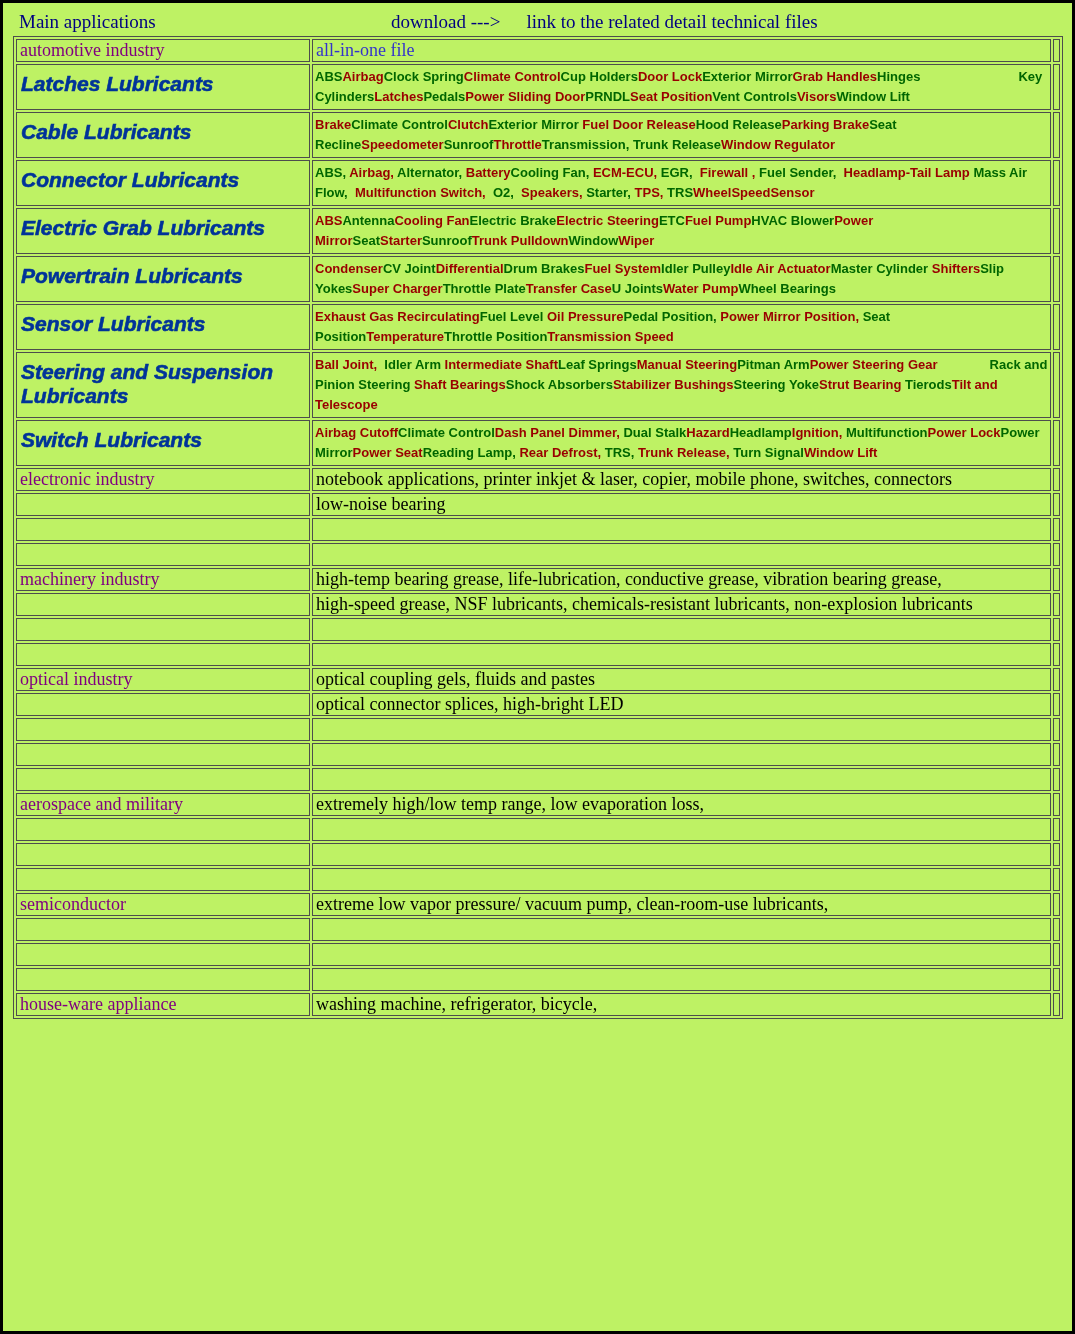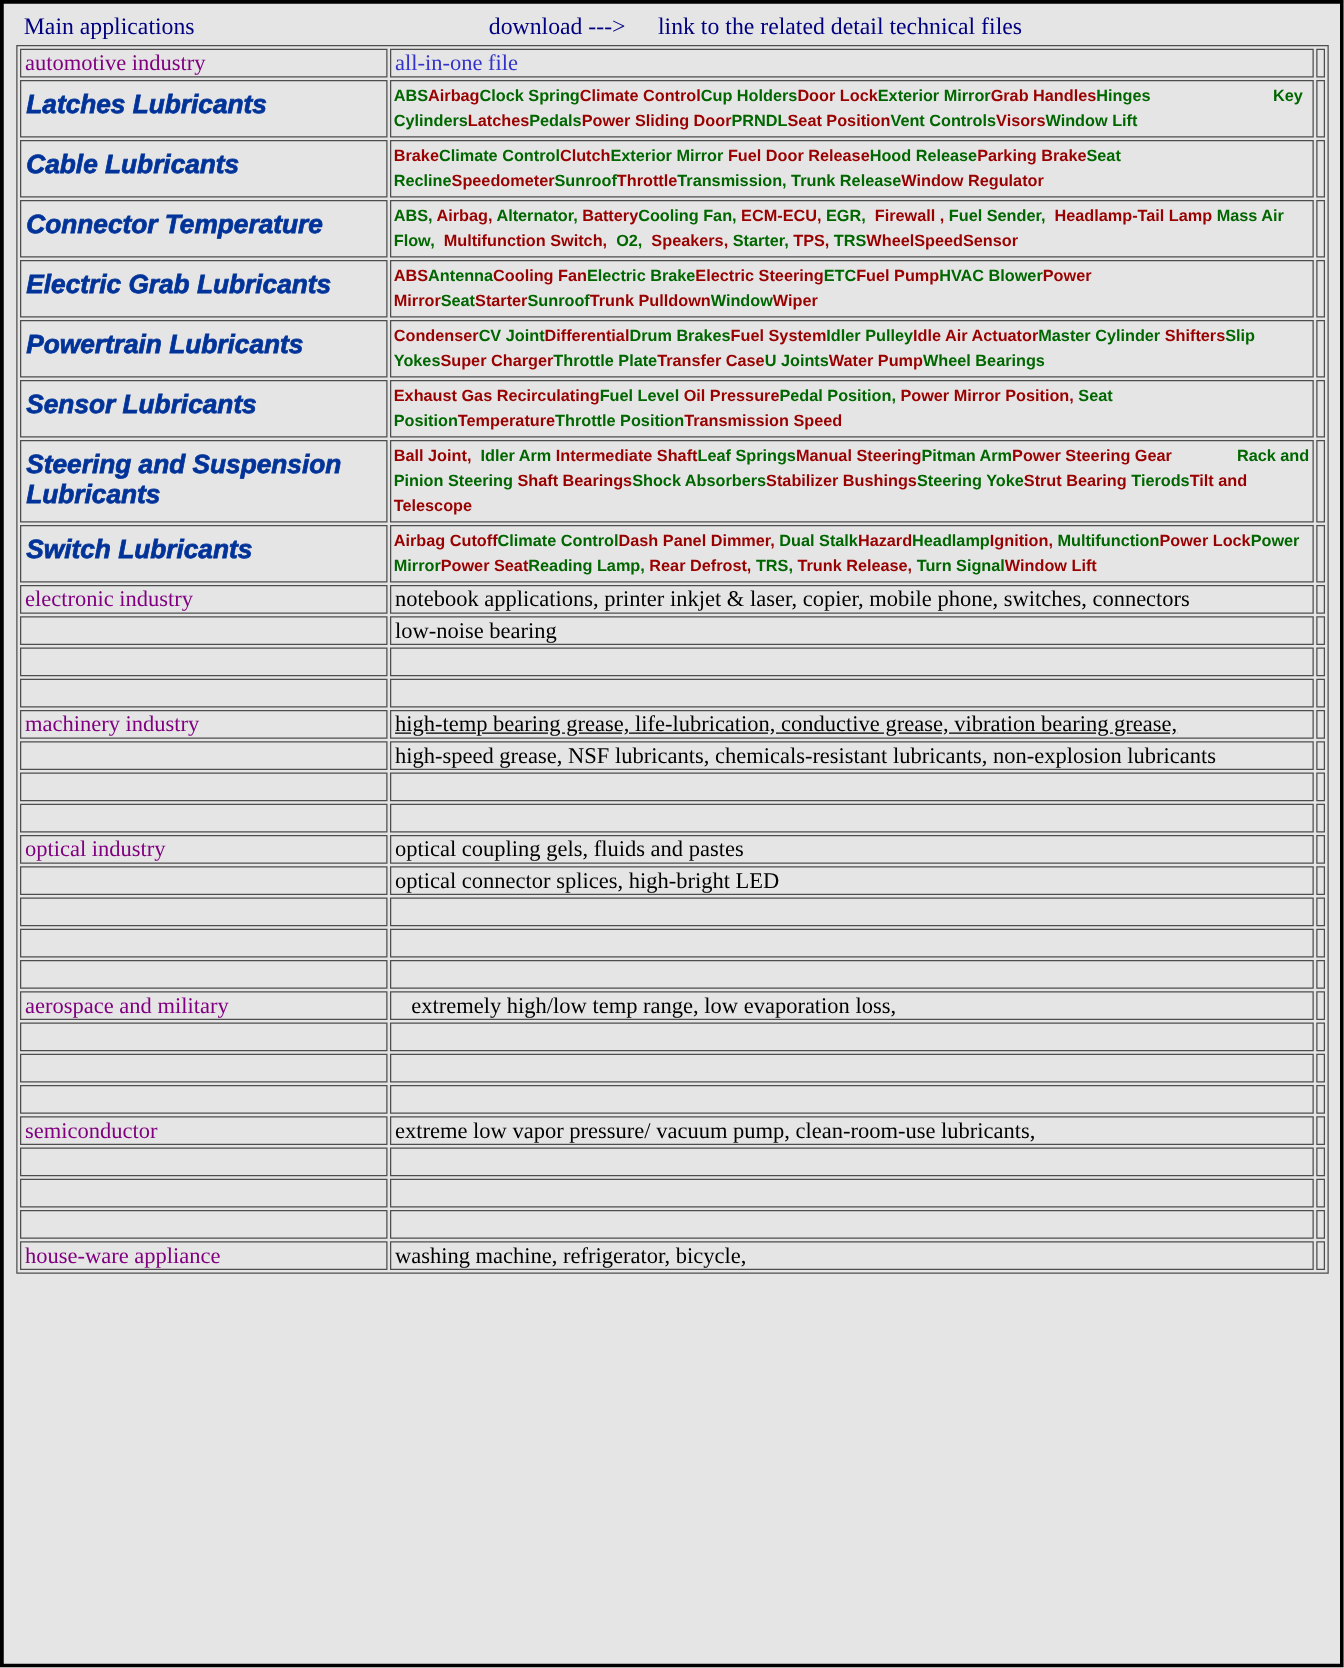--- a/index.html
+++ b/index.html
@@ -1,18 +1,18 @@
 <!DOCTYPE html>
 <html><head>
 <meta charset="utf-8">
 <style>
   html,body{margin:0;padding:0;background:#fff;}
   .page{
     width:1075px;height:1334px;box-sizing:border-box;
-    border:3px solid #000;background:#e5e5e5;
+    border:3px solid #000;background:#bef264;
     padding:8px 10px;
     font-family:"Liberation Serif",serif;
   }
   .titlebar{
     display:flex;align-items:baseline;
     color:#000080;font-size:19px;line-height:22px;
     margin:0 0 3px 6px;white-space:pre;
   }
   .titlebar .t1{width:372px;}
   .titlebar .t2{margin-right:26px;}
@@ -67,21 +67,21 @@
           <td class="c1 cat">Latches Lubricants</td>
           <td class="c2 items"><span style="color: rgb(0, 102, 0);">ABS</span><span style="color: rgb(153, 0, 0);">Airbag</span><span style="color: rgb(0, 102, 0);">Clock Spring</span><span style="color: rgb(153, 0, 0);">Climate Control</span><span style="color: rgb(0, 102, 0);">Cup Holders</span><span style="color: rgb(153, 0, 0);">Door Lock</span><span style="color: rgb(0, 102, 0);">Exterior Mirror</span><span style="color: rgb(153, 0, 0);">Grab Handles</span><span style="color: rgb(0, 102, 0);">Hinges</span><span style="color: rgb(0, 102, 0); padding-left: 98px;">Key Cylinders</span><span style="color: rgb(153, 0, 0);">Latches</span><span style="color: rgb(0, 102, 0);">Pedals</span><span style="color: rgb(153, 0, 0);">Power Sliding Door</span><span style="color: rgb(0, 102, 0);">PRNDL</span><span style="color: rgb(153, 0, 0);">Seat Position</span><span style="color: rgb(0, 102, 0);">Vent Controls</span><span style="color: rgb(153, 0, 0);">Visors</span><span style="color: rgb(0, 102, 0);">Window Lift</span></td>
           <td class="c3"></td>
         </tr>
         <tr>
           <td class="c1 cat">Cable Lubricants</td>
           <td class="c2 items"><span style="color: rgb(153, 0, 0);">Brake</span><span style="color: rgb(0, 102, 0);">Climate Control</span><span style="color: rgb(153, 0, 0);">Clutch</span><span style="color: rgb(0, 102, 0);">Exterior Mirror </span><span style="color: rgb(153, 0, 0);">Fuel Door Release</span><span style="color: rgb(0, 102, 0);">Hood Release</span><span style="color: rgb(153, 0, 0);">Parking Brake</span><span style="color: rgb(0, 102, 0);">Seat Recline</span><span style="color: rgb(153, 0, 0);">Speedometer</span><span style="color: rgb(0, 102, 0);">Sunroof</span><span style="color: rgb(153, 0, 0);">Throttle</span><span style="color: rgb(0, 102, 0);">Transmission,</span><span style="color: rgb(0, 102, 0);"> Trunk Release</span><span style="color: rgb(153, 0, 0);">Window Regulator</span></td>
           <td class="c3"></td>
         </tr>
         <tr>
-          <td class="c1 cat">Connector Temperature</td>
+          <td class="c1 cat">Connector Lubricants</td>
           <td class="c2 items"><span style="color: rgb(0, 102, 0);">ABS,</span><span style="color: rgb(153, 0, 0);"> Airbag,</span><span style="color: rgb(0, 102, 0);"> Alternator,</span><span style="color: rgb(153, 0, 0);"> Battery</span><span style="color: rgb(0, 102, 0);">Cooling Fan,</span><span style="color: rgb(153, 0, 0);"> ECM-ECU,</span><span style="color: rgb(0, 102, 0);"> EGR,</span><span style="color: rgb(153, 0, 0);">  Firewall ,</span><span style="color: rgb(0, 102, 0);"> Fuel Sender,</span><span style="color: rgb(153, 0, 0);">  Headlamp-Tail Lamp</span><span style="color: rgb(0, 102, 0);"> Mass Air Flow,</span><span style="color: rgb(153, 0, 0);">  Multifunction Switch,</span><span style="color: rgb(0, 102, 0);">  O2,</span><span style="color: rgb(153, 0, 0);">  Speakers,</span><span style="color: rgb(0, 102, 0);"> Starter,</span><span style="color: rgb(153, 0, 0);"> TPS,</span><span style="color: rgb(0, 102, 0);"> TRS</span><span style="color: rgb(153, 0, 0);">WheelSpeedSensor</span></td>
           <td class="c3"></td>
         </tr>
         <tr>
           <td class="c1 cat">Electric Grab Lubricants</td>
           <td class="c2 items"><span style="color: rgb(153, 0, 0);">ABS</span><span style="color: rgb(0, 102, 0);">Antenna</span><span style="color: rgb(153, 0, 0);">Cooling Fan</span><span style="color: rgb(0, 102, 0);">Electric Brake</span><span style="color: rgb(153, 0, 0);">Electric Steering</span><span style="color: rgb(0, 102, 0);">ETC</span><span style="color: rgb(153, 0, 0);">Fuel Pump</span><span style="color: rgb(0, 102, 0);">HVAC Blower</span><span style="color: rgb(153, 0, 0);">Power Mirror</span><span style="color: rgb(0, 102, 0);">Seat</span><span style="color: rgb(153, 0, 0);">Starter</span><span style="color: rgb(0, 102, 0);">Sunroof</span><span style="color: rgb(153, 0, 0);">Trunk Pulldown</span><span style="color: rgb(0, 102, 0);">Window</span><span style="color: rgb(153, 0, 0);">Wiper</span></td>
           <td class="c3"></td>
         </tr>
         <tr>
           <td class="c1 cat">Powertrain Lubricants</td>
@@ -118,21 +118,21 @@
           <td class="c2 txt"></td>
           <td class="c3"></td>
         </tr>
         <tr class="short">
           <td class="c1 ind"></td>
           <td class="c2 txt"></td>
           <td class="c3"></td>
         </tr>
         <tr class="short">
           <td class="c1 ind">machinery industry</td>
-          <td class="c2 txt"><span style="color: rgb(0, 0, 0); text-decoration: underline;">high-temp bearing grease, life-lubrication, conductive grease, vibration bearing grease,</span></td>
+          <td class="c2 txt"><span style="color: rgb(0, 0, 0);">high-temp bearing grease, life-lubrication, conductive grease, vibration bearing grease,</span></td>
           <td class="c3"></td>
         </tr>
         <tr class="short">
           <td class="c1 ind"></td>
           <td class="c2 txt"><span style="color: rgb(0, 0, 0);">high-speed grease, NSF lubricants, chemicals-resistant lubricants, non-explosion lubricants</span></td>
           <td class="c3"></td>
         </tr>
         <tr class="short">
           <td class="c1 ind"></td>
           <td class="c2 txt"></td>
@@ -163,21 +163,21 @@
           <td class="c2 txt"></td>
           <td class="c3"></td>
         </tr>
         <tr class="short">
           <td class="c1 ind"></td>
           <td class="c2 txt"></td>
           <td class="c3"></td>
         </tr>
         <tr class="short">
           <td class="c1 ind">aerospace and military</td>
-          <td class="c2 txt"><span style="color: rgb(0, 0, 0); margin-left: 13px;">extremely high/low temp range, low evaporation loss,</span></td>
+          <td class="c2 txt"><span style="color: rgb(0, 0, 0);">extremely high/low temp range, low evaporation loss,</span></td>
           <td class="c3"></td>
         </tr>
         <tr class="short">
           <td class="c1 ind"></td>
           <td class="c2 txt"></td>
           <td class="c3"></td>
         </tr>
         <tr class="short">
           <td class="c1 ind"></td>
           <td class="c2 txt"></td>

